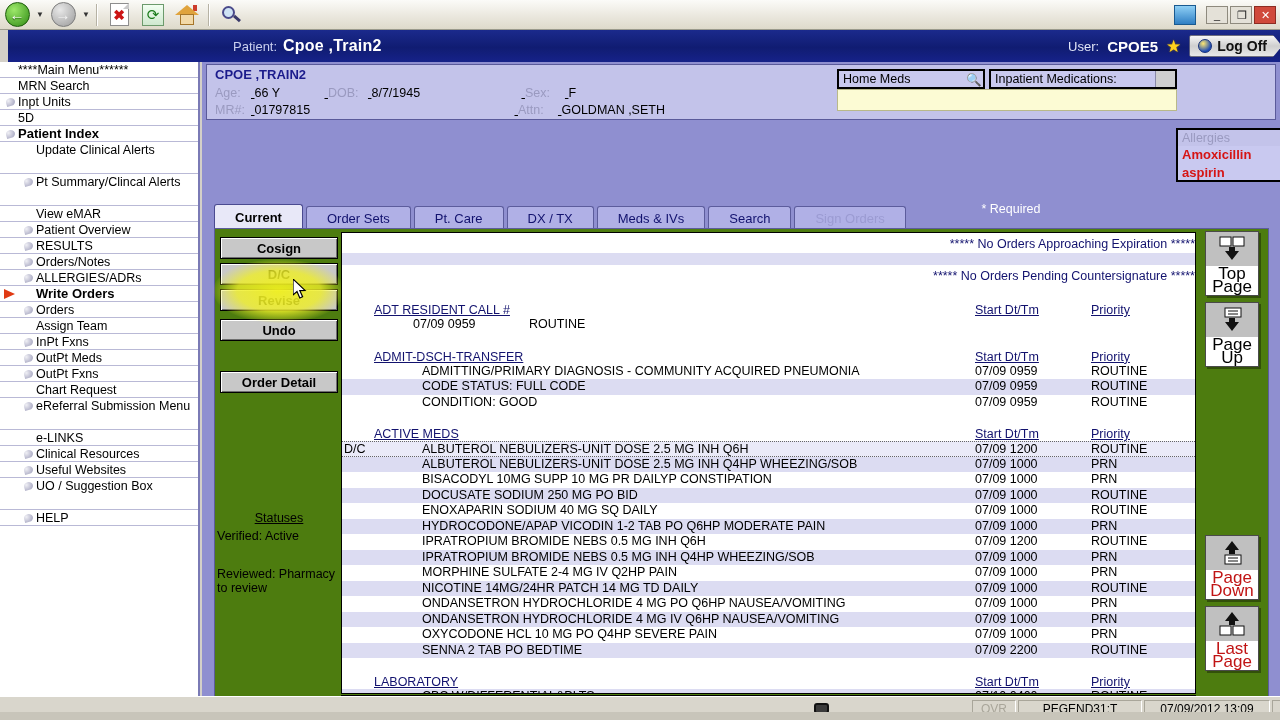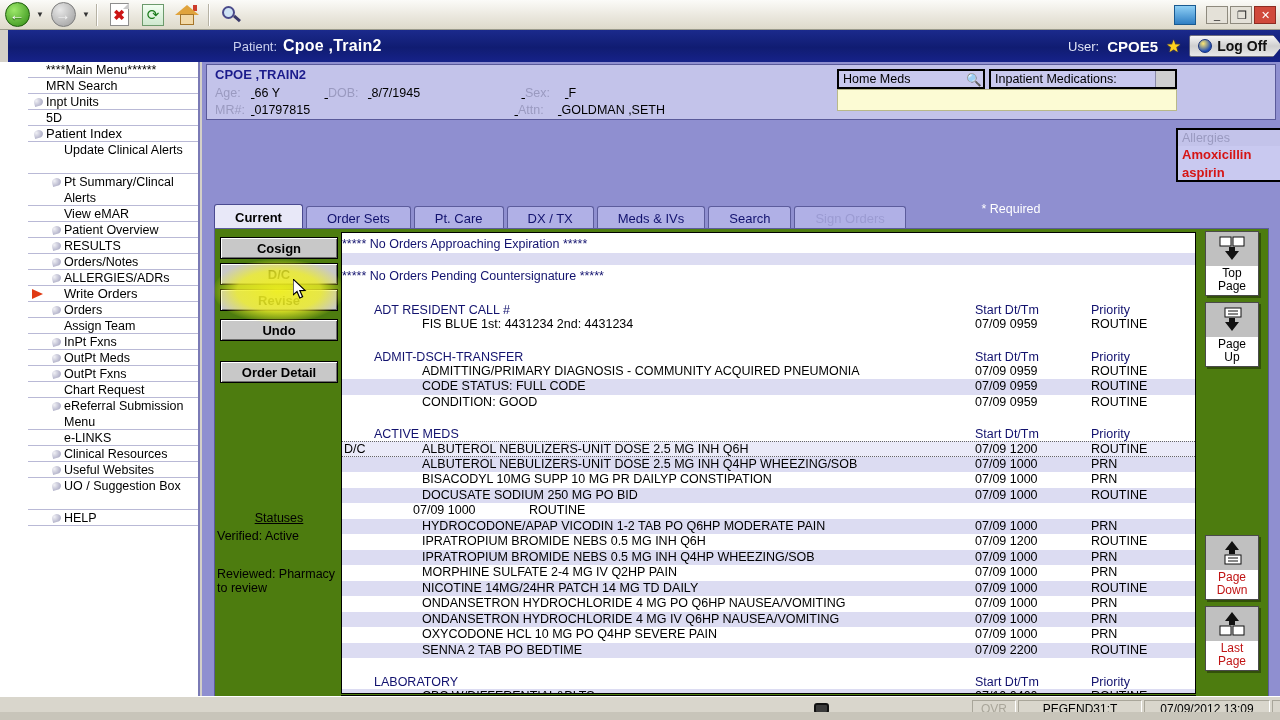--- a/index.html
+++ b/index.html
@@ -70,27 +70,26 @@
     clip-path: polygon(0 0, calc(100% - 9px) 0, 100% 50%, calc(100% - 9px) 100%, 0 100%);
   }
   .logoff .globe { width:14px;height:14px;border-radius:50%;
     background: radial-gradient(circle at 35% 30%, #ffe870, #1d4bb5 70%); border:1px solid #17307a; }
 
   
   .leftnav {
     position: absolute; left:0; top:62px; width:200px; height:658px;
     background:#fff; border-right:2px solid #7a7ab5; overflow:hidden;
     font-size: 12.5px;
-    padding-left: 28px;
   }
   .nav-item { position: relative; height: 16px; line-height: 16px; padding-left: 18px;
     border-bottom:1px solid #b9b9d6; white-space: nowrap; color:#000; cursor:pointer; }
   .nav-item.two { height: 32px; line-height: 15.5px; white-space: normal; padding-top:1px; }
   .nav-item.ind { padding-left: 36px; }
-  .nav-item.bold { font-weight: normal; font-size: 13px; }
+  .nav-item.bold { font-weight: bold; font-size: 13px; }
   .nav-item .bullet { position:absolute; left:6px; top:4px; width:9px; height:8px;
     background: radial-gradient(circle at 30% 30%, #f0f0f5, #9a9ab8); border-radius: 50% 50% 50% 0; transform: rotate(-15deg); }
   .nav-item.ind .bullet { left: 24px; }
   .nav-item .arrow { position:absolute; left:4px; top:3px; width:0;height:0;
     border-top:5px solid transparent; border-bottom:5px solid transparent; border-left:11px solid #e03a14; }
   .nav-item.plain { padding-left: 18px; }
 
   
   .main { position:absolute; left:202px; top:62px; width:1078px; height:634px; background:#8f8fd0; }
   .pt-header { position:absolute; left:4px; top:2px; width:1070px; height:56px; background:#c3c3ea;
@@ -139,24 +138,24 @@
     background: radial-gradient(ellipse at center, rgba(240,240,30,.95) 0%, rgba(238,238,40,.8) 45%, rgba(240,240,60,0) 72%);
     pointer-events:none; }
   .cursor { position:absolute; left:74px; top:46px; width:16px; height:22px; pointer-events:none; }
   .statuses { position:absolute; left:2px; top:282px; width:124px; font-size:12.5px; color:#000; }
   .statuses .t { text-align:center; text-decoration:underline; margin-bottom:4px; }
   .statuses .l { line-height:14px; }
 
   
   .orders { position:absolute; left:126px; top:3px; width:855px; height:462px;
     background:#fff; border:1px solid #000; overflow:hidden; font-size:12.5px; }
-  .banner { text-align:left; color:#12126e; padding:4px 0 2px; }
+  .banner { text-align:right; color:#12126e; padding:4px 0 2px; }
   .bandrow { height:12px; }
   .bandrow.alt { background:#dcdcf2; }
-  .grp { display:flex; color:#12126e; padding-top:6px; }
+  .grp { display:flex; color:#12126e; padding-top:6px;text-decoration:underline; }
   .grp .gname { padding-left:32px; flex:1; }
   .grp .gdate { width:116px; }
   .grp .gprio { width:104px; }
   .orow { display:flex; height:15.5px; line-height:15.5px; color:#000; }
   .orow.alt { background:#dcdcf2; }
   .orow.sel { border-top:1px dotted #666; border-bottom:1px dotted #666; background:#eaeaf8; }
   .orow .dc { width:28px; padding-left:2px; }
   .orow .oname { flex:1; padding-left:52px; }
   .orow .odate { width:116px;margin-left:43px; }
   .orow .oprio { width:104px; }
@@ -168,21 +167,21 @@
     display:flex; align-items:center; justify-content:center; font-size:8px; }
   .hs-thumb { width:180px; height:13px; background:#c6c6c6; border:1px solid #6a6a6a;
     box-shadow: inset 1px 1px 0 #fff; margin-left:1px; }
   .hs-track { flex:1; }
 
   
   .pagenav { position:absolute; left:986px; top:2px; width:62px; }
   .pnav { width:54px; margin: 0 auto 6px; background:#fff; border:1px solid #4a4a4a;
     text-align:center; cursor:pointer; box-shadow: 2px 2px 0 rgba(0,0,0,.35); }
   .pnav .ico { height:34px; background:#c0c0c0; display:flex; align-items:center; justify-content:center; }
-  .pnav .lbl { font-size:12px; line-height:13px; padding:1px 0 2px; color:#000; }
+  .pnav .lbl { font-size:17px; line-height:13px; padding:1px 0 2px; color:#000; }
   .pnav .lbl.red { color:#c01414; }
   .pagenav .grp2 { margin-top: 168px; }
 
   
   .statusbar { position:absolute; left:0; top:696px; width:1280px; height:24px;
     background:#d9d6cc; border-top:1px solid #fff; display:flex; align-items:center; font-size:12px; }
   .sb-cell { height:18px; border:1px solid #a9a69a; border-right-color:#fff; border-bottom-color:#fff;
     display:flex; align-items:center; justify-content:center; margin-right:2px; background:#d9d6cc; }
   .sb-zone { position:absolute; display:flex; align-items:center; }
   .disk { width:15px;height:11px;border-radius:3px; background:#3a3a3a; border:2px solid #111; }
@@ -331,21 +330,21 @@
       </div>
 
     <div class="content-frame">
 
       <div class="actions">
         <div class="glow"></div>
         <button class="btn3d" style="margin-top:4px">Cosign</button>
         <button class="btn3d">D/C</button>
         <button class="btn3d">Revise</button>
         <button class="btn3d" style="margin-top:8px">Undo</button>
-        <button class="btn3d" style="margin-top:20px">Order Detail</button>
+        <button class="btn3d" style="margin-top:30px">Order Detail</button>
         <svg class="cursor" viewBox="0 0 16 22">
           <polygon points="0,0 0,16 4,12.5 6.8,19 9.6,17.8 6.8,11.6 12,11.4" fill="#fff" stroke="#000" stroke-width="1.2"></polygon>
         </svg>
       </div>
 
       <div class="statuses">
         <div class="t">Statuses</div>
         <div class="l">Verified: Active</div>
         <div class="l" style="margin-top:24px">Reviewed: Pharmacy to review</div>
       </div>
@@ -355,21 +354,20 @@
           <div class="bandrow alt"></div>
           <div class="banner">***** No Orders Pending Countersignature *****</div>
           <div class="bandrow"></div>
           <div class="grp">
             <div class="gname">ADT RESIDENT CALL #</div>
             <div class="gdate">Start Dt/Tm</div>
             <div class="gprio">Priority</div>
           </div>
           <div class="orow">
             <div class="dc"></div>
-            <div class="oname">FIS BLUE 1st: 4431234 2nd: 4431234</div>
             <div class="odate">07/09 0959</div>
             <div class="oprio">ROUTINE</div>
           </div>
           <div class="spacer"></div>
           <div class="grp">
             <div class="gname">ADMIT-DSCH-TRANSFER</div>
             <div class="gdate">Start Dt/Tm</div>
             <div class="gprio">Priority</div>
           </div>
           <div class="orow">
@@ -415,20 +413,21 @@
             <div class="oprio">PRN</div>
           </div>
           <div class="orow alt">
             <div class="dc"></div>
             <div class="oname">DOCUSATE SODIUM 250 MG PO BID</div>
             <div class="odate">07/09 1000</div>
             <div class="oprio">ROUTINE</div>
           </div>
           <div class="orow">
             <div class="dc"></div>
+            <div class="oname">ENOXAPARIN SODIUM 40 MG SQ DAILY</div>
             <div class="odate">07/09 1000</div>
             <div class="oprio">ROUTINE</div>
           </div>
           <div class="orow alt">
             <div class="dc"></div>
             <div class="oname">HYDROCODONE/APAP VICODIN 1-2 TAB PO Q6HP MODERATE PAIN</div>
             <div class="odate">07/09 1000</div>
             <div class="oprio">PRN</div>
           </div>
           <div class="orow">

